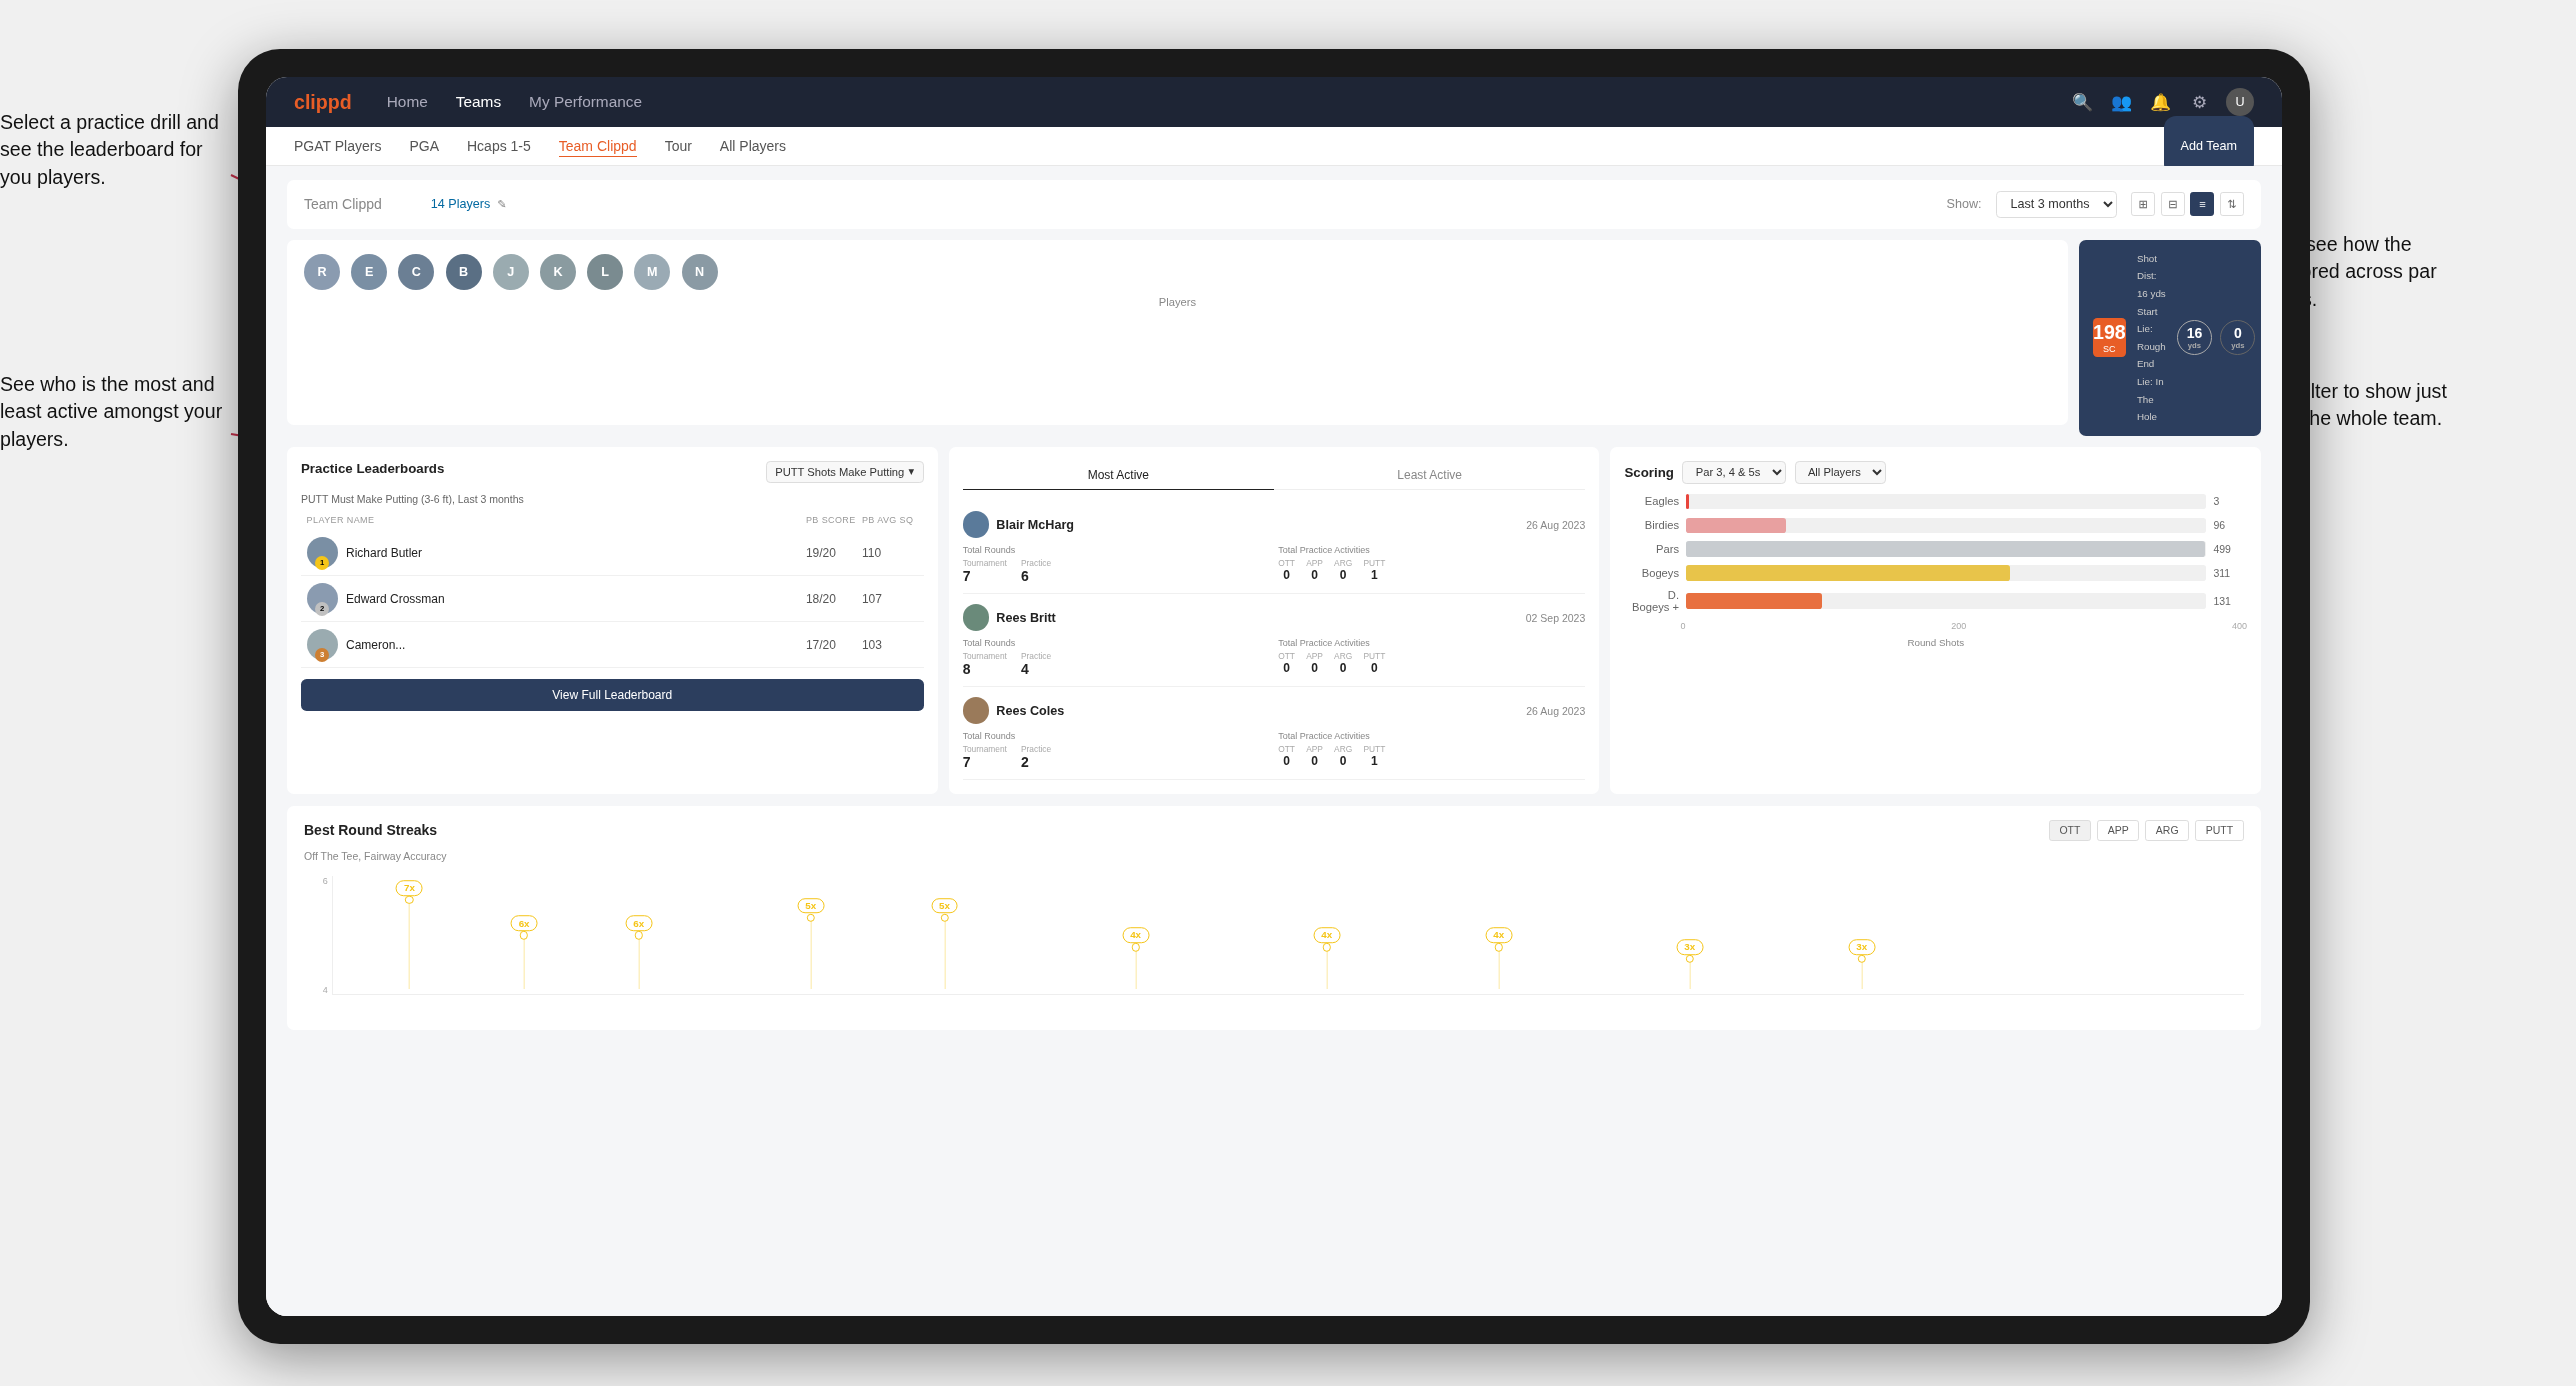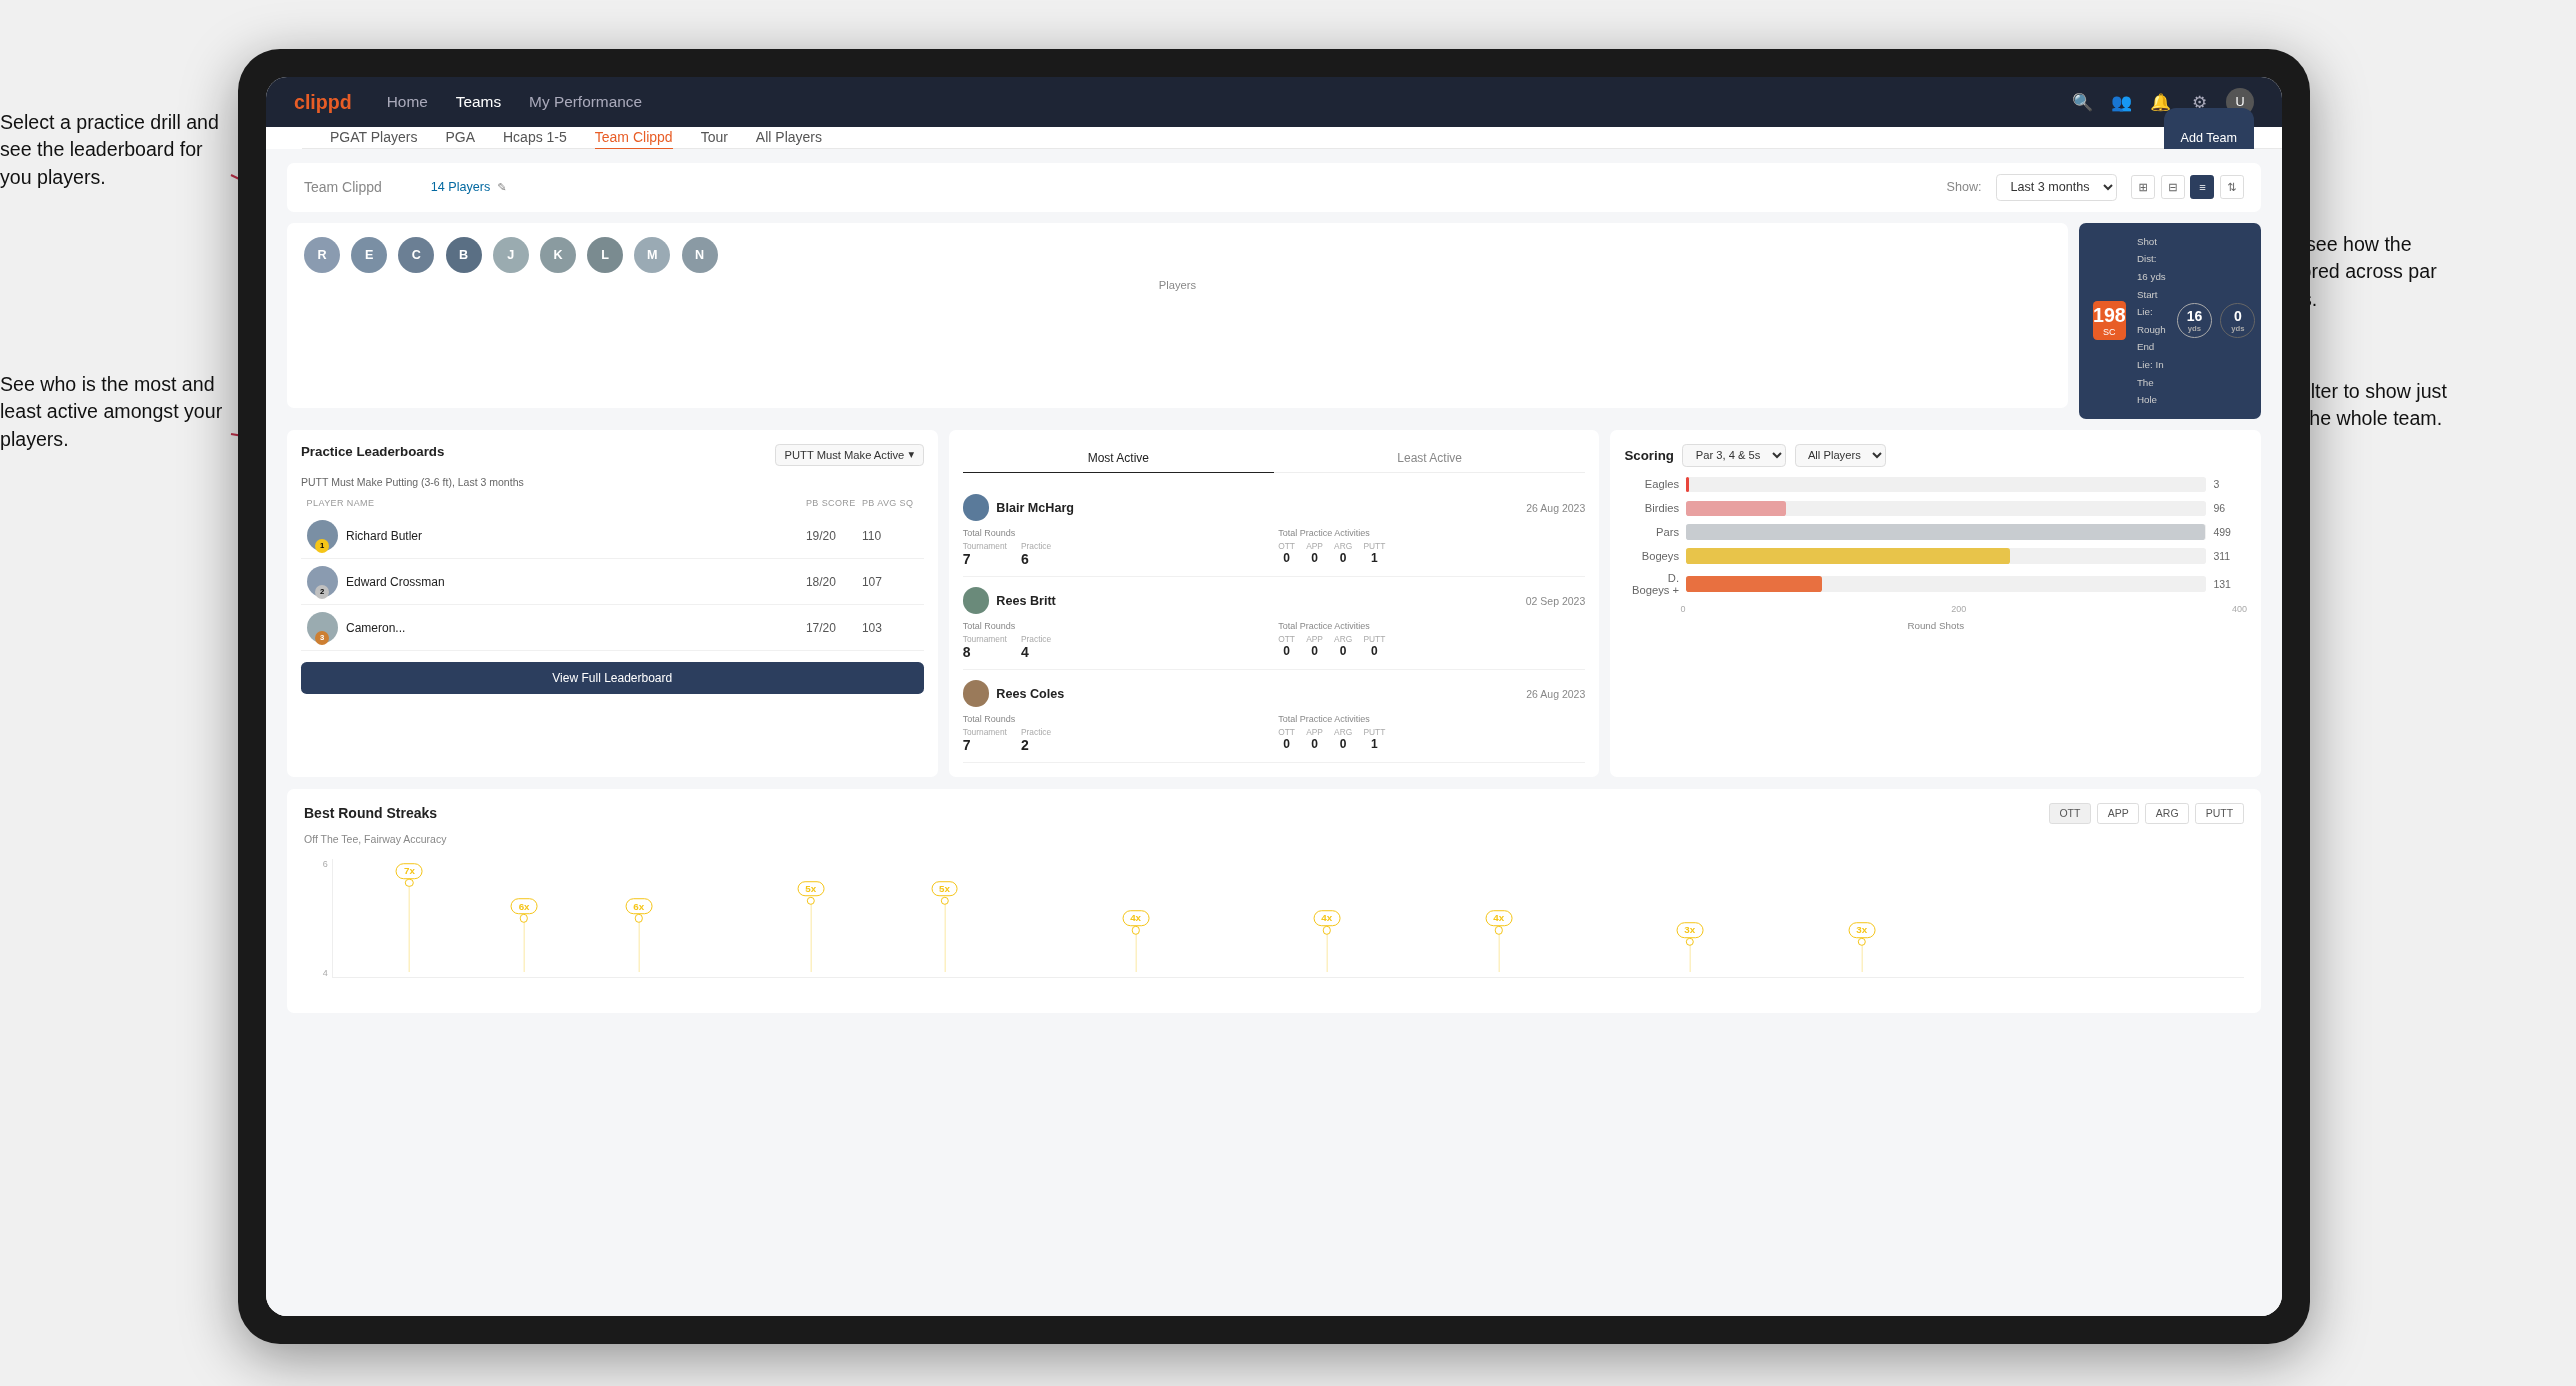--- a/index.html
+++ b/index.html
@@ -105,23 +105,22 @@
       font-size: 12.6px;
     }
 
     
     .sub-nav {
       background: #fff;
       border-bottom: 0.7px solid #e8e8e8;
       display: flex;
       align-items: center;
       padding: 0 28px;
-      height: 22px;
+      height: 39px;
       flex-shrink: 0;
-      margin-left: 36px;
     }
     .sub-nav-links {
       display: flex;
       gap: 28px;
       flex: 1;
     }
     .sub-nav-link {
       font-size: 14px;
       color: #555;
       cursor: pointer;
@@ -685,21 +684,21 @@
           </div>
         </div>
       </div>
 
       <div class="three-col">
 
         <div class="card">
           <div class="card-header">
             <span class="card-title">Practice Leaderboards</span>
             <div class="drill-select">
-              <span>PUTT Must Make Active</span>
+              <span>PUTT Shots Make Putting</span>
               <span>▾</span>
             </div>
           </div>
           <div class="drill-subtitle">PUTT Must Make Putting (3-6 ft), Last 3 months</div>
           <div class="lb-table-header">
             <span>PLAYER NAME</span>
             <span>PB SCORE</span>
             <span>PB AVG SQ</span>
           </div>
           

